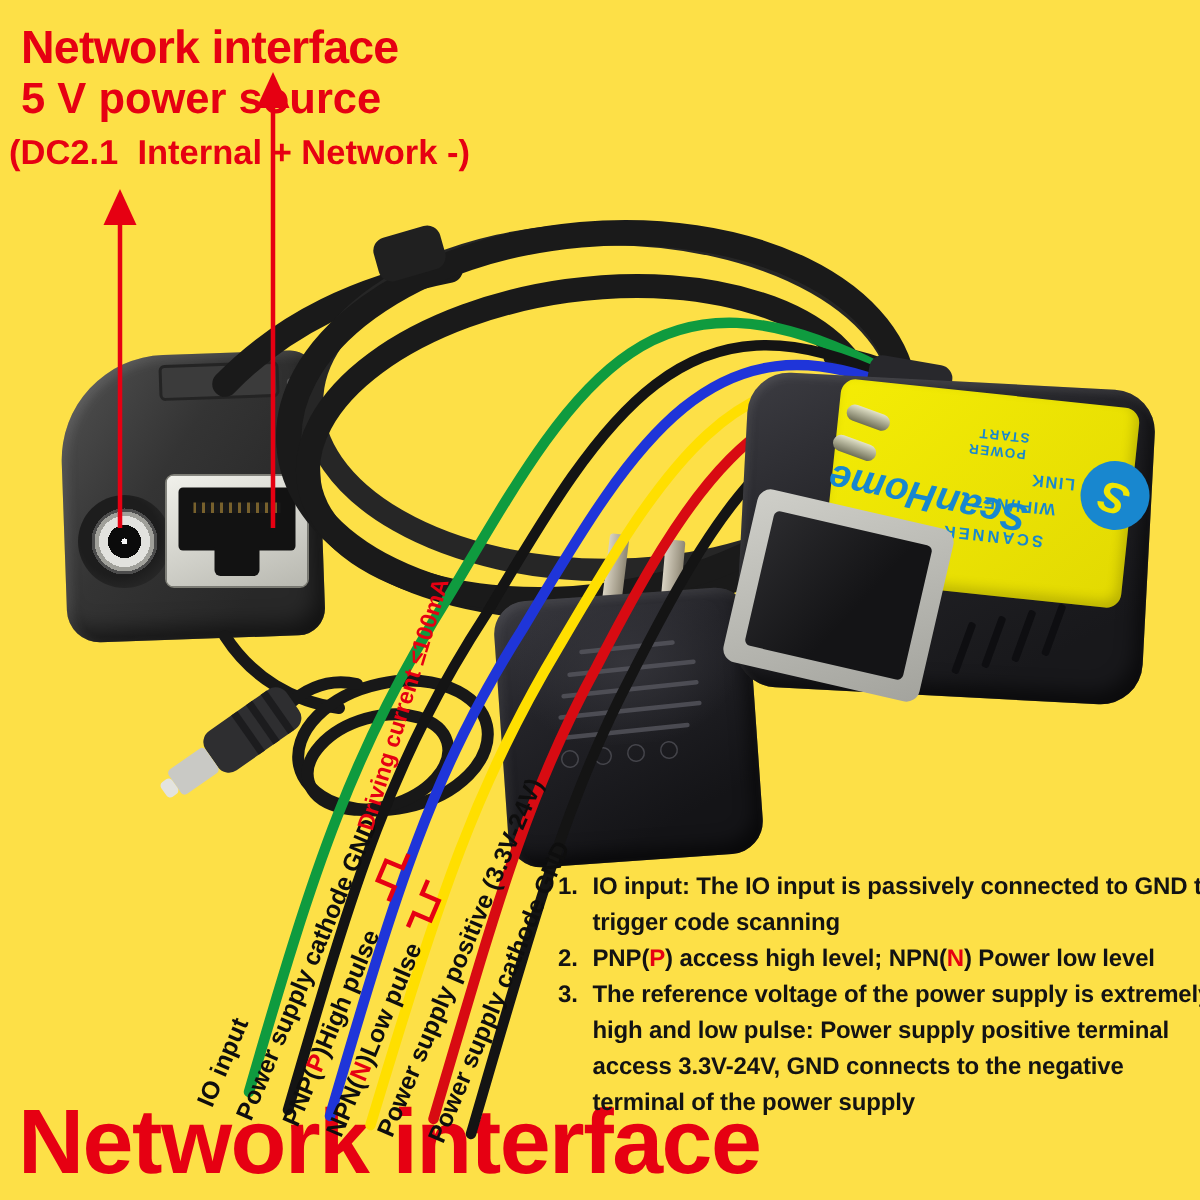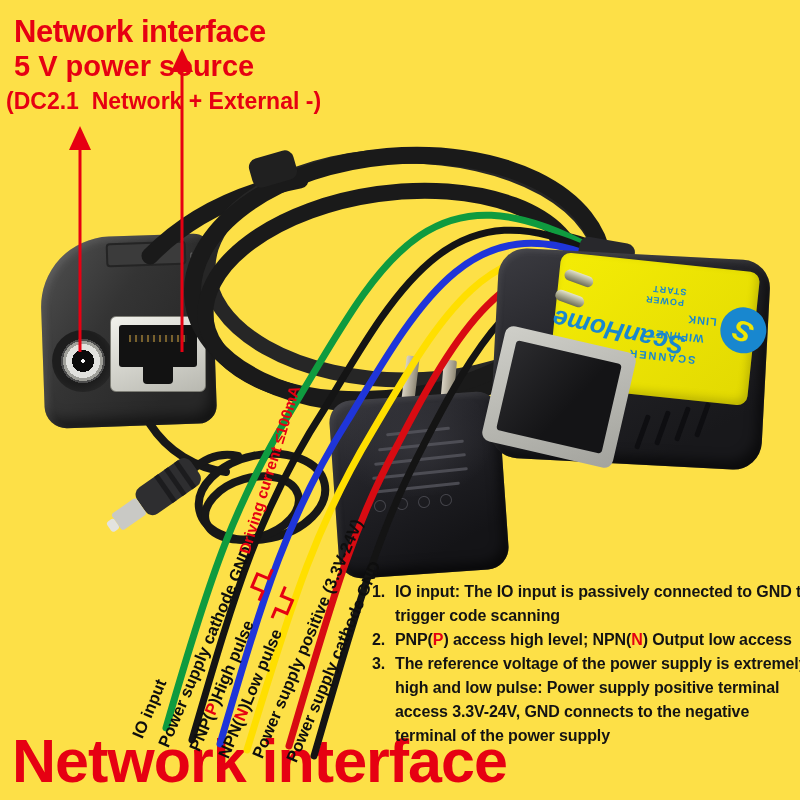--- a/index.html
+++ b/index.html
@@ -89,21 +89,21 @@
   .driving{position:absolute;left:253px;top:538px;transform-origin:0 100%;transform:rotate(-73deg);
            color:#e60012;font-weight:bold;font-size:15.5px;white-space:nowrap;}
 </style>
 </head>
 <body>
 
 <div class="canvas">
 
   <div class="red-h" id="h1">Network interface</div>
   <div class="red-h" id="h2">5 V power source</div>
-  <div class="red-h" id="h3">(DC2.1  Network + External -)</div>
+  <div class="red-h" id="h3">(DC2.1  Internal + Network -)</div>
 
   <div class="connector">
     <div class="conn-body"></div>
     <div class="conn-plate"></div>
     <div class="conn-emboss">ScanHome</div>
     <div class="dc-recess"></div>
     <div class="dc-ring"></div>
     <div class="rj-bezel">
       <div class="rj-port">
         <div class="rj-pins"></div>
@@ -155,21 +155,21 @@
 
   <div class="red-h" id="big-title">Network interface</div>
 
   <div class="notes">
     <div class="note-item">
       <span class="note-num">1.</span>
       <span>IO input: The IO input is passively connected to GND to trigger code scanning</span>
     </div>
     <div class="note-item">
       <span class="note-num">2.</span>
-      <span><span>PNP(</span><span class="note-red">P</span><span>) access high level; NPN(</span><span class="note-red">N</span><span>) Output low access</span></span>
+      <span><span>PNP(</span><span class="note-red">P</span><span>) access high level; NPN(</span><span class="note-red">N</span><span>) Power low level</span></span>
     </div>
     <div class="note-item">
       <span class="note-num">3.</span>
       <span>The reference voltage of the power supply is extremely high and low pulse: Power supply positive terminal access 3.3V-24V, GND connects to the negative terminal of the power supply</span>
     </div>
   </div>
 
   <svg class="layer" viewBox="0 0 800 800">
     <g fill="none" stroke-width="7" stroke-linecap="round">
       <path d="M 166 728 C 210 575 235 500 300 396 C 380 262 430 162 588 246" stroke="#0f9b3f"></path>

